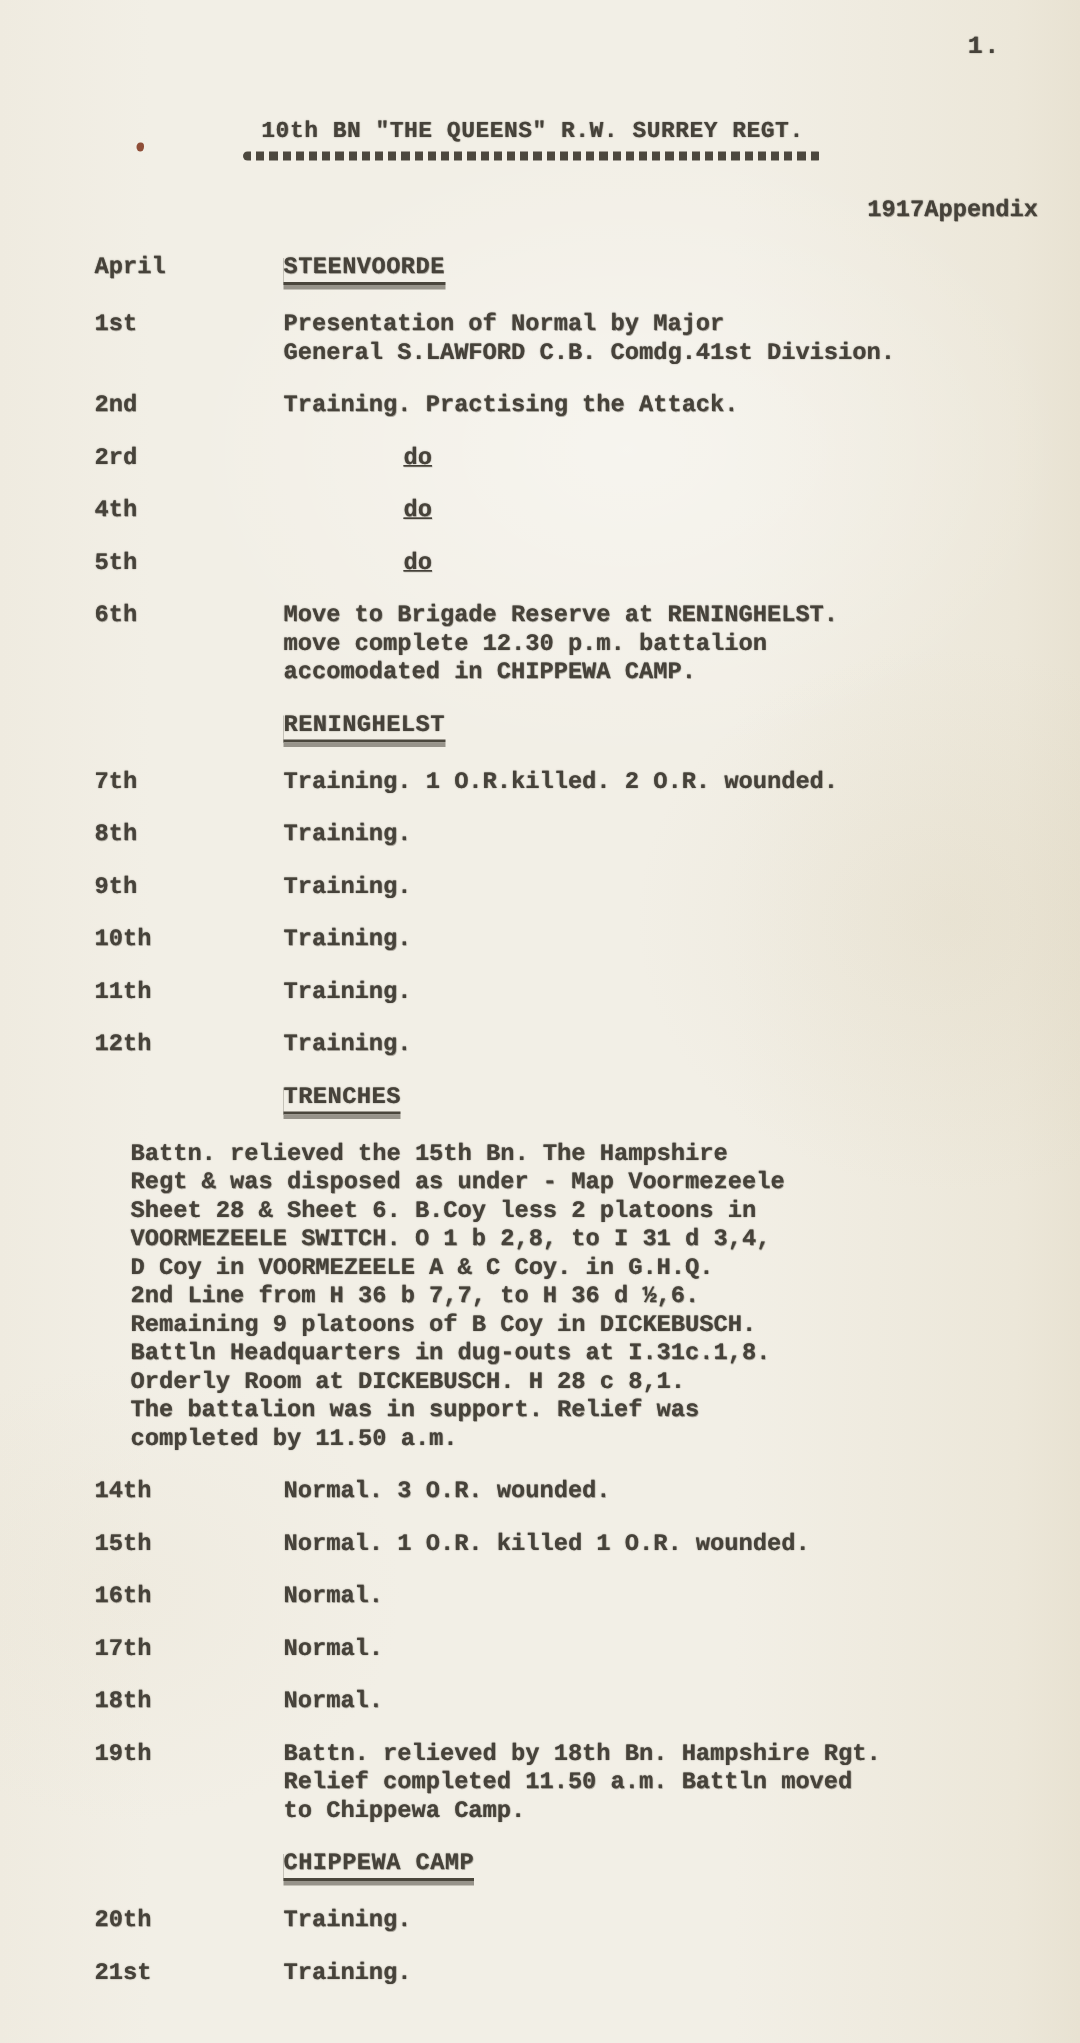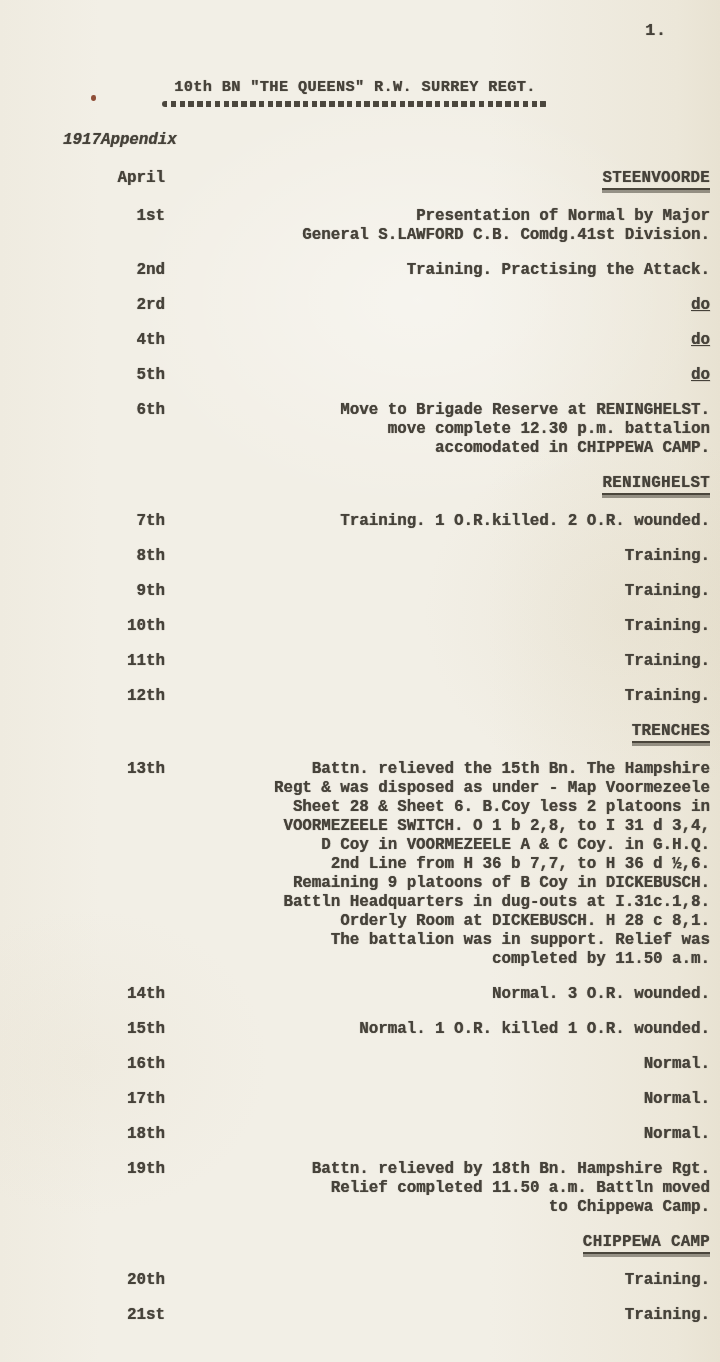--- a/index.html
+++ b/index.html
@@ -66,35 +66,33 @@
     border-radius: 3px;
     filter: blur(0.2px);
   }
 
   .year-row {
     position: absolute;
     top: 131px;
     left: 63px;
     right: 28px;
     display: flex;
-    justify-content: flex-start;
-    font-style: italic;
+    justify-content: flex-end;
   }
 
   .entries {
     position: absolute;
     top: 166px;
     left: 63px;
     right: 10px;
   }
 
   .row {
     display: flex;
     margin-bottom: 16px;
-    text-align: right;
   }
   .row.is-heading {
     margin-top: 3px;
     margin-bottom: 17px;
   }
   .date-cell {
     width: 102px;
     flex: none;
     white-space: nowrap;
   }
@@ -216,21 +214,20 @@
     <div class="date-cell">12th</div>
     <div class="content-cell">
         <div class="entry-line">Training.</div>
       </div>
   </div>
     <div class="row is-heading">
     <div class="date-cell"></div>
     <div class="content-cell"><span class="heading-text">TRENCHES</span></div>
   </div>
     <div class="row">
-    <div class="date-cell">13th</div>
     <div class="content-cell">
         <div class="entry-line">Battn. relieved the 15th Bn. The Hampshire</div>
         <div class="entry-line">Regt &amp; was disposed as under - Map Voormezeele</div>
         <div class="entry-line">Sheet 28 &amp; Sheet 6. B.Coy less 2 platoons in</div>
         <div class="entry-line">VOORMEZEELE SWITCH. O 1 b 2,8, to I 31 d 3,4,</div>
         <div class="entry-line">D Coy in VOORMEZEELE A &amp; C Coy. in G.H.Q.</div>
         <div class="entry-line">2nd Line from H 36 b 7,7, to H 36 d ½,6.</div>
         <div class="entry-line">Remaining 9 platoons of B Coy in DICKEBUSCH.</div>
         <div class="entry-line">Battln Headquarters in dug-outs at I.31c.1,8.</div>
         <div class="entry-line">Orderly Room at DICKEBUSCH. H 28 c 8,1.</div>

